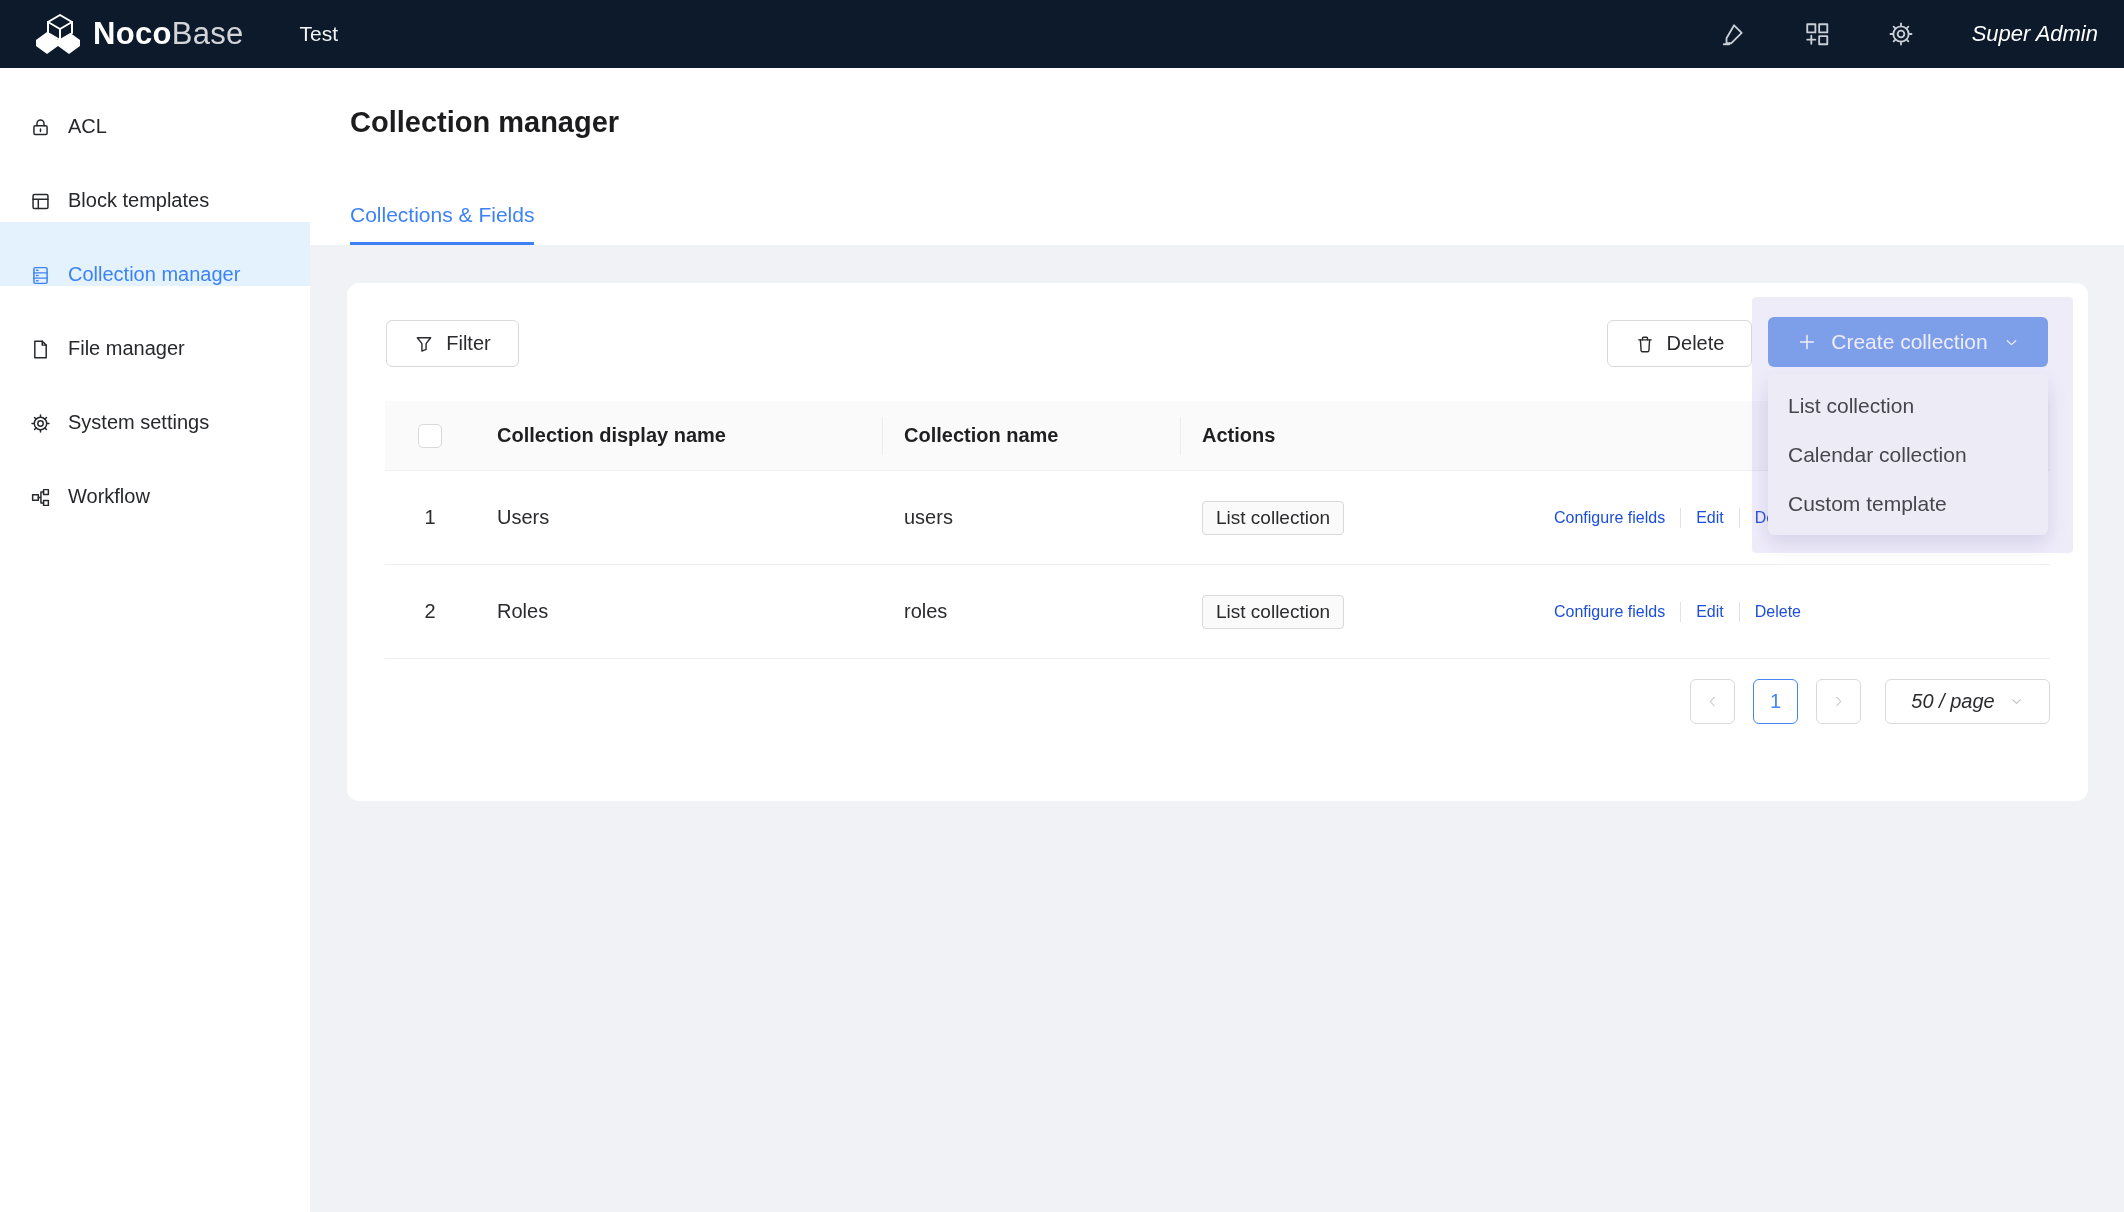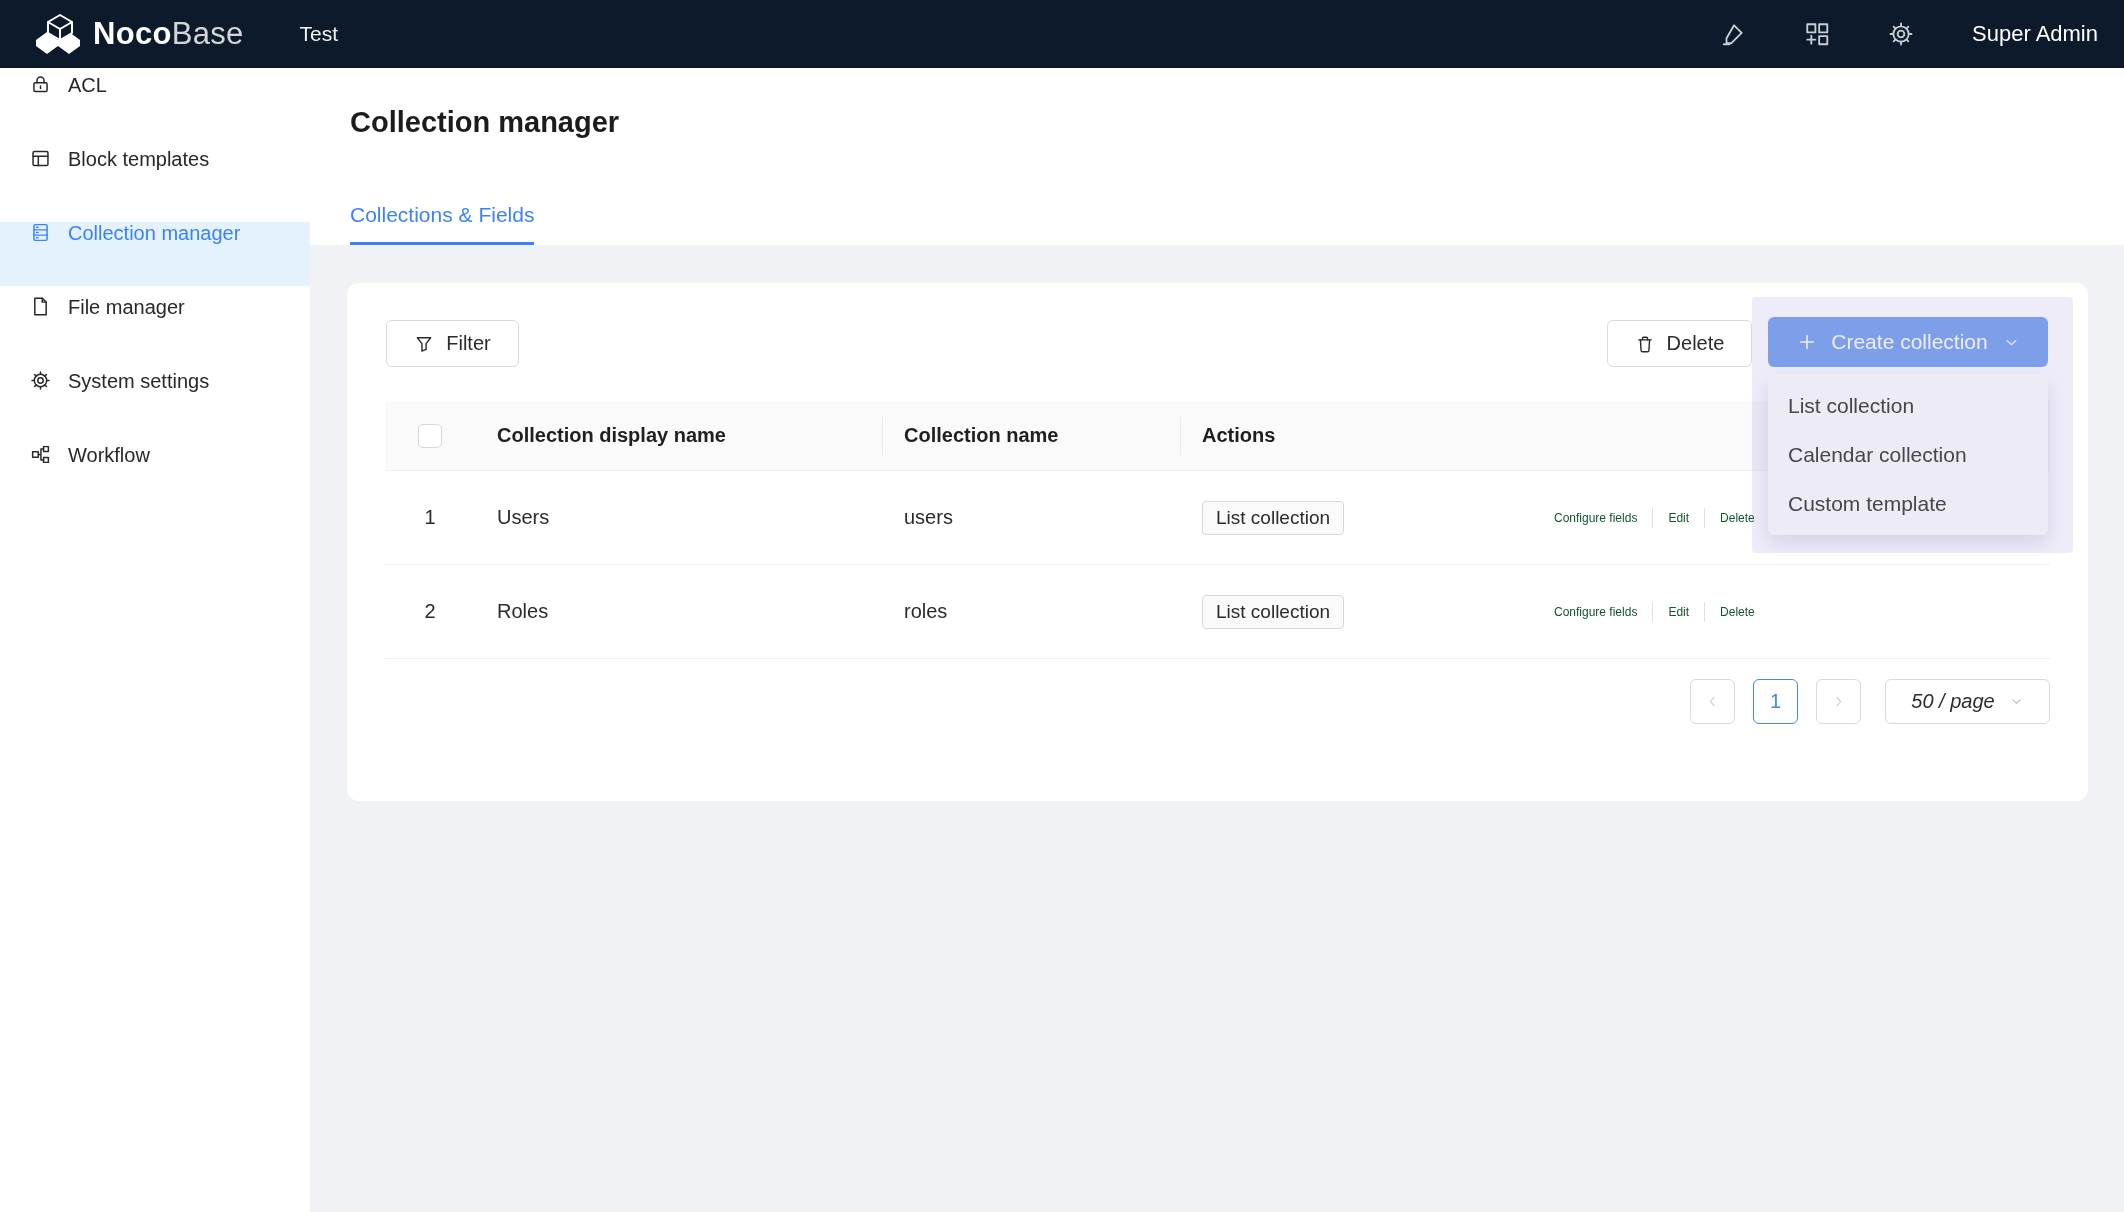--- a/index.html
+++ b/index.html
@@ -11,25 +11,25 @@
   .navbar { position:absolute; top:0; left:0; width:2124px; height:68px; background:#0c1a2b; display:flex; align-items:center; z-index:30; }
   .logo-wrap { display:flex; align-items:center; gap:13px; margin-left:36px; }
   .logo-mark { width:44px; height:40px; }
   .logo-text { font-size:31px; color:#ffffff; letter-spacing:.3px; }
   .logo-text .bold { font-weight:700; }
   .logo-text .light { font-weight:400; color:rgba(255,255,255,.82); }
   .nav-menu-item { margin-left:56px; font-size:21px; color:rgba(255,255,255,.95); cursor:pointer; }
   .nav-right { position:absolute; right:26px; top:0; height:68px; display:flex; align-items:center; gap:58px; }
   .nav-icon-btn { width:26px; height:26px; color:#c9ced6; cursor:pointer; }
   .nav-icon-btn svg { width:26px; height:26px; }
-  .nav-user { font-size:22px; color:#ffffff; cursor:pointer; }
+  .nav-user { font-size:22px; color:#ffffff; cursor:pointer;font-style:italic; }
 
   
   .sidebar { position:absolute; top:68px; left:0; width:310px; height:1144px; background:#ffffff; z-index:10; padding-top:6px; }
-  .side-item { height:64px; margin-bottom:10px; display:flex; align-items:flex-start; padding-left:30px; gap:17px; font-size:20px; color:#27282b; cursor:pointer; }
+  .side-item { height:64px; margin-bottom:10px; display:flex; align-items:flex-end; padding-left:30px; gap:17px; font-size:20px; color:#27282b; cursor:pointer; }
   .side-item .side-icon { width:21px; height:21px; color:#27282b; }
   .side-item .side-icon svg { width:21px; height:21px; }
   .side-item.active { background:#e4f2fd; color:#3c82f6; }
   .side-item.active .side-icon { color:#3c82f6; }
 
   
   .main-head { position:absolute; left:310px; top:68px; width:1814px; height:177px; background:#ffffff; }
   .page-title { position:absolute; left:40px; top:38px; font-size:29px; font-weight:700; color:#1c1c1e; }
   .tab { position:absolute; left:40px; bottom:0; font-size:21px; color:#3c82f6; padding-bottom:15px; border-bottom:3px solid #3c82f6; cursor:pointer; }
 
@@ -51,21 +51,21 @@
   .t-row { display:flex; height:94px; border-bottom:1px solid #f0f0f0; background:#fff; }
   .c1 { width:90px; display:flex; align-items:center; justify-content:center; height:100%; }
   .c2 { width:407px; } .c3 { width:298px; } .c4 { width:352px; } .c5 { flex:1; }
   .c2,.c3,.c4,.c5 { padding-left:22px; position:relative; height:100%; display:flex; align-items:center; }
   .t-header .th { font-weight:700; font-size:20px; color:#1f1f22; }
   .t-header .sep::before { content:""; position:absolute; left:0; top:16px; width:1px; height:38px; background:#ececec; }
   .checkbox { width:24px; height:24px; border:1px solid #d9d9d9; border-radius:5px; background:#fff; cursor:pointer; }
   .idx, .cell { font-size:20px; color:#2b2b2e; }
   .tag { display:inline-block; border:1px solid #d9d9d9; background:#fafafa; border-radius:4px; padding:5px 13px; font-size:19px; color:#2b2b2e; }
   .links { display:flex; align-items:center; }
-  .link { color:#14532d; font-size:12px; cursor:pointer; white-space:nowrap; }
+  .link { color:#1d4ed8; font-size:16px; cursor:pointer; white-space:nowrap; }
   .lsep { width:1px; height:20px; background:#e1e1e1; margin:0 15px; }
 
   
   .pagination { position:absolute; top:396px; right:38px; display:flex; align-items:center; }
   .pg-btn { width:45px; height:45px; border:1px solid #d9d9d9; border-radius:6px; background:#fff; display:flex; align-items:center; justify-content:center; cursor:pointer; }
   .pg-btn svg { width:15px; height:15px; }
   .pg-arrow { color:#c2c6cc; }
   .pg-current { border-color:#4486f2; color:#4486f2; font-size:20px; margin:0 18px; }
   .pg-next { margin-right:24px; }
   .pg-size { width:165px; height:45px; border:1px solid #d9d9d9; border-radius:6px; background:#fff; display:flex; align-items:center; justify-content:center; gap:14px; font-size:20px; color:#2b2b2e; cursor:pointer;font-style:italic; }

